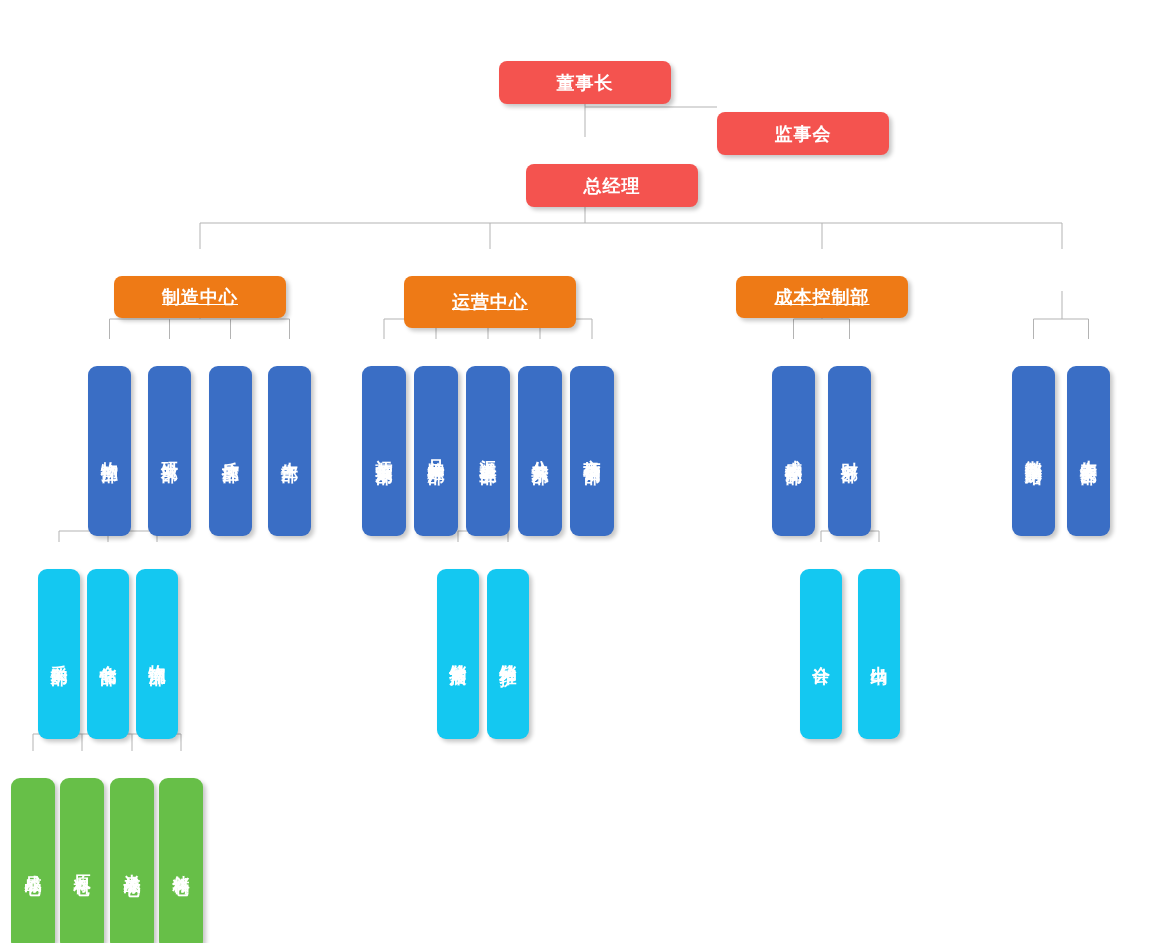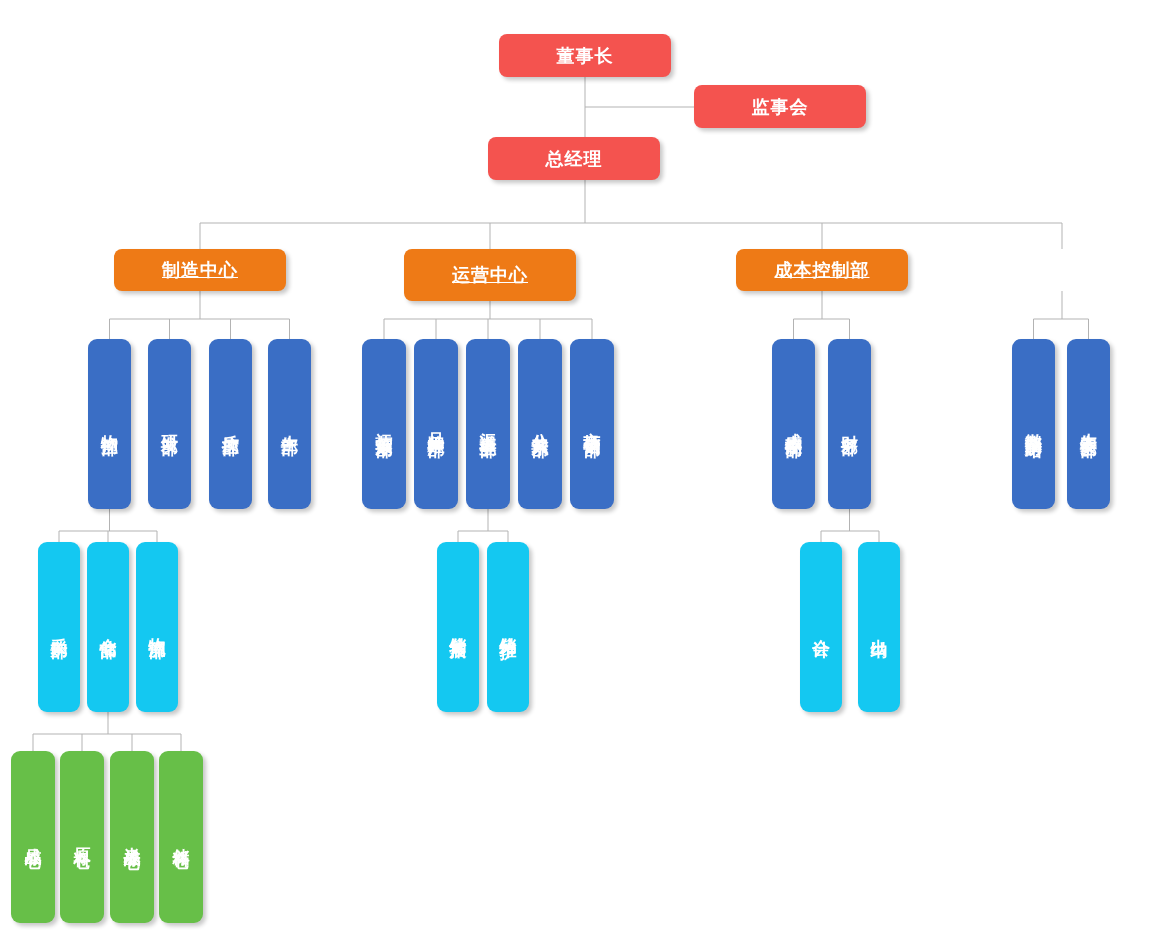--- a/index.html
+++ b/index.html
@@ -31,20 +31,21 @@
     border-radius: 8px;
     box-shadow: 3px 3px 4px rgba(0,0,0,0.22);
     color: var(--text, #fff);
     font-weight: bold;
     display: flex;
     align-items: center;
     justify-content: center;
     box-sizing: border-box;
     cursor: default;
     user-select: none;
+    margin-top: 27px;
   }
   .h { font-size: 18px; letter-spacing: 1px; }
   .v {
     font-size: 17px;
     writing-mode: vertical-lr;
     text-orientation: upright;
     letter-spacing: 2px;
     border-radius: 9px;
   }
   .red    { background: var(--red,    #f4534f); }
@@ -65,22 +66,22 @@
     <path d="M490 291 V319 M384 319 H592 M384 319 V339 M436 319 V339 M488 319 V339 M540 319 V339 M592 319 V339"></path>
     <path d="M822 291 V319 M793.5 319 H849.5 M793.5 319 V339 M849.5 319 V339"></path>
     <path d="M1062 291 V319 M1033.5 319 H1088.5 M1033.5 319 V339 M1088.5 319 V339"></path>
     <path d="M109.5 509 V531 M59 531 H157 M59 531 V542 M108 531 V542 M157 531 V542"></path>
     <path d="M488 509 V531 M458 531 H508 M458 531 V542 M508 531 V542"></path>
     <path d="M849.5 509 V531 M821 531 H879 M821 531 V542 M879 531 V542"></path>
     <path d="M108 712 V734 M33 734 H181 M33 734 V751 M82 734 V751 M132 734 V751 M181 734 V751"></path>
   </svg>
 
   <div class="node h red" style="left:499px;top:34px;width:172px;height:43px">董事长</div>
-  <div class="node h red" style="left:694px;top:85px;width:172px;height:43px">监事会</div>
-  <div class="node h red" style="left:488px;top:137px;width:172px;height:43px">总经理</div>
+  <div class="node h red" style="left:717px;top:85px;width:172px;height:43px">监事会</div>
+  <div class="node h red" style="left:526px;top:137px;width:172px;height:43px">总经理</div>
 
   <div class="node h orange" style="left:114px;top:249px;width:172px;height:42px">制造中心</div>
   <div class="node h orange" style="left:404px;top:249px;width:172px;height:52px">运营中心</div>
   <div class="node h orange" style="left:736px;top:249px;width:172px;height:42px">成本控制部</div>
 
   <div class="node v blue" style="left:88px;top:339px;width:43px;height:170px">物控部</div>
   <div class="node v blue" style="left:148px;top:339px;width:43px;height:170px">研发部</div>
   <div class="node v blue" style="left:209px;top:339px;width:43px;height:170px">质控部</div>
   <div class="node v blue" style="left:268px;top:339px;width:43px;height:170px">生产部</div>
   <div class="node v blue" style="left:362px;top:339px;width:44px;height:170px">运营策划部</div>

